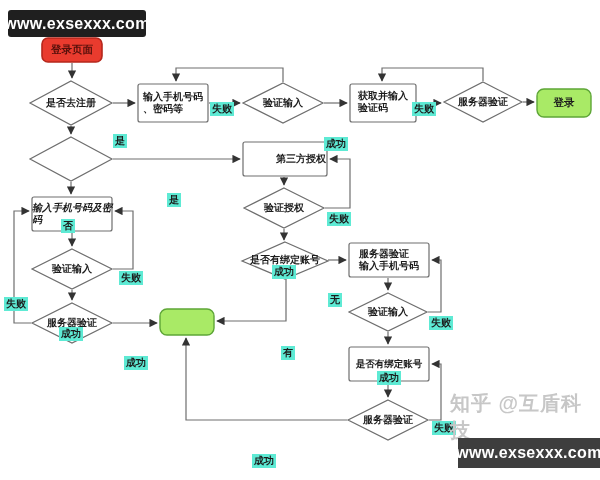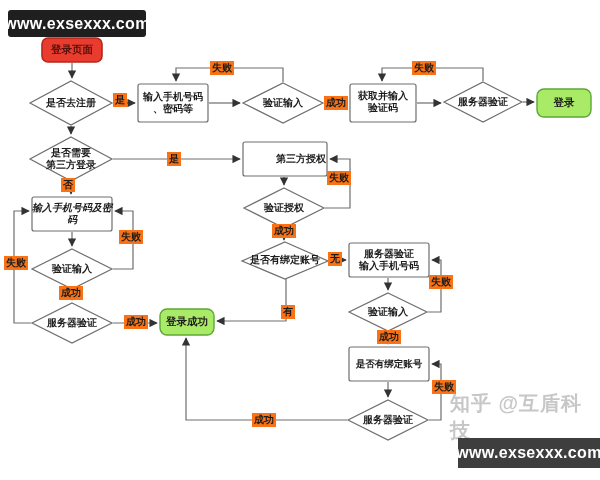--- a/index.html
+++ b/index.html
@@ -3,27 +3,27 @@
 <meta charset="utf-8">
 <style>
   html,body{margin:0;padding:0;background:#ffffff;}
   body{width:600px;height:480px;position:relative;overflow:hidden;
        font-family:"Liberation Sans","DejaVu Sans",sans-serif;}
   #canvas{position:absolute;left:0;top:0;width:600px;height:480px;background:#ffffff;}
   #shapes{position:absolute;left:0;top:0;}
   .box{fill:#ffffff;stroke:#6e6e6e;stroke-width:1.2;}
   .edge{fill:none;stroke:#6e6e6e;stroke-width:1.2;}
   .nlabel{position:absolute;display:flex;align-items:center;justify-content:center;
-          text-align:center;white-space:pre-line;font-size:10px;font-weight:600;
+          white-space:pre-line;font-size:10px;font-weight:600;
           color:#1c1c1c;line-height:1.25;pointer-events:none;}
   .start-label{color:#55100b;font-size:10.5px;}
   .end-label{font-size:10.5px;}
   .small-label{font-size:9.5px;}
-  .elabel{position:absolute;transform:translate(-50%,-50%);background:#f97316;
-          padding:0 2px;font-size:10px;font-weight:600;color:#1c1c1c;pointer-events:none;}
+  .elabel{position:absolute;transform:translate(-50%,-50%);background:#5eead4;
+          padding:0 2px;font-size:10px;font-weight:600;color:#1c1c1c;pointer-events:none;margin-top:41px;}
   .wm-bar{position:absolute;display:flex;align-items:center;justify-content:center;
           color:#ffffff;font-weight:bold;font-size:16px;letter-spacing:.3px;border-radius:3px;}
   #wm-top{left:8px;top:10px;width:138px;height:27px;background:#1f1f1f;}
   #wm-bottom{left:458px;top:438px;width:142px;height:30px;background:#3e3e3e;border-radius:0;}
   #wm-zhihu{position:absolute;left:450px;top:405px;width:145px;height:24px;
             display:flex;align-items:center;justify-content:center;
             color:#c7c7c7;font-size:20px;font-weight:bold;letter-spacing:1px;}
 </style>
 </head>
 <body>
@@ -90,29 +90,26 @@
 
   <div class="nlabel start-label" style="left:42px;top:38px;width:60px;height:24px;">登录页面</div>
   <div class="nlabel" style="left:30px;top:81px;width:82px;height:44px;">是否去注册</div>
   <div class="nlabel" style="left:138px;top:84px;width:70px;height:38px;">输入手机号码
 、密码等</div>
   <div class="nlabel" style="left:243px;top:83px;width:80px;height:40px;">验证输入</div>
   <div class="nlabel" style="left:350px;top:84px;width:66px;height:38px;font-family:Liberation Mono, monospace;">获取并输入
 验证码</div>
   <div class="nlabel" style="left:444px;top:82px;width:78px;height:40px;">服务器验证</div>
   <div class="nlabel end-label" style="left:537px;top:89px;width:54px;height:28px;">登录</div>
-  <div class="nlabel" style="left:30px;top:137px;width:82px;height:44px;">是否需要
-第三方登录</div>
   <div class="nlabel" style="left:243px;top:142px;width:84px;height:34px;padding-left:16px;">第三方授权</div>
   <div class="nlabel" style="left:244px;top:188px;width:80px;height:40px;">验证授权</div>
   <div class="nlabel" style="left:32px;top:197px;width:80px;height:34px;font-style:italic;">输入手机号码及密
 码</div>
   <div class="nlabel" style="left:32px;top:249px;width:80px;height:40px;">验证输入</div>
   <div class="nlabel" style="left:32px;top:303px;width:80px;height:40px;">服务器验证</div>
-  <div class="nlabel end-label" style="left:160px;top:309px;width:54px;height:26px;">登录成功</div>
   <div class="nlabel" style="left:242px;top:242px;width:86px;height:37px;">是否有绑定账号</div>
   <div class="nlabel" style="left:349px;top:243px;width:80px;height:34px;">服务器验证
 输入手机号码</div>
   <div class="nlabel" style="left:349px;top:293px;width:78px;height:38px;">验证输入</div>
   <div class="nlabel small-label" style="left:349px;top:347px;width:80px;height:34px;">是否有绑定账号</div>
   <div class="nlabel" style="left:348px;top:400px;width:80px;height:40px;">服务器验证</div>
 
   <span class="elabel" style="left:120px;top:100px;">是</span>
   <span class="elabel" style="left:222px;top:68px;">失败</span>
   <span class="elabel" style="left:336px;top:103px;">成功</span>

